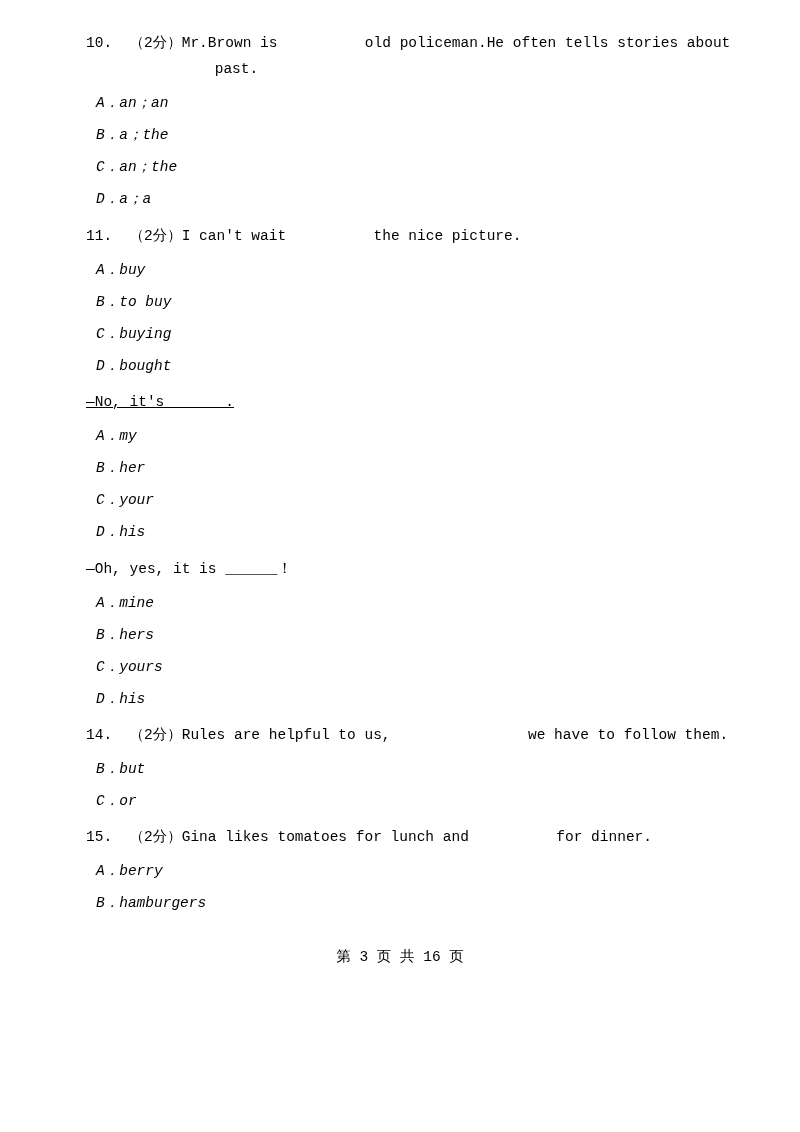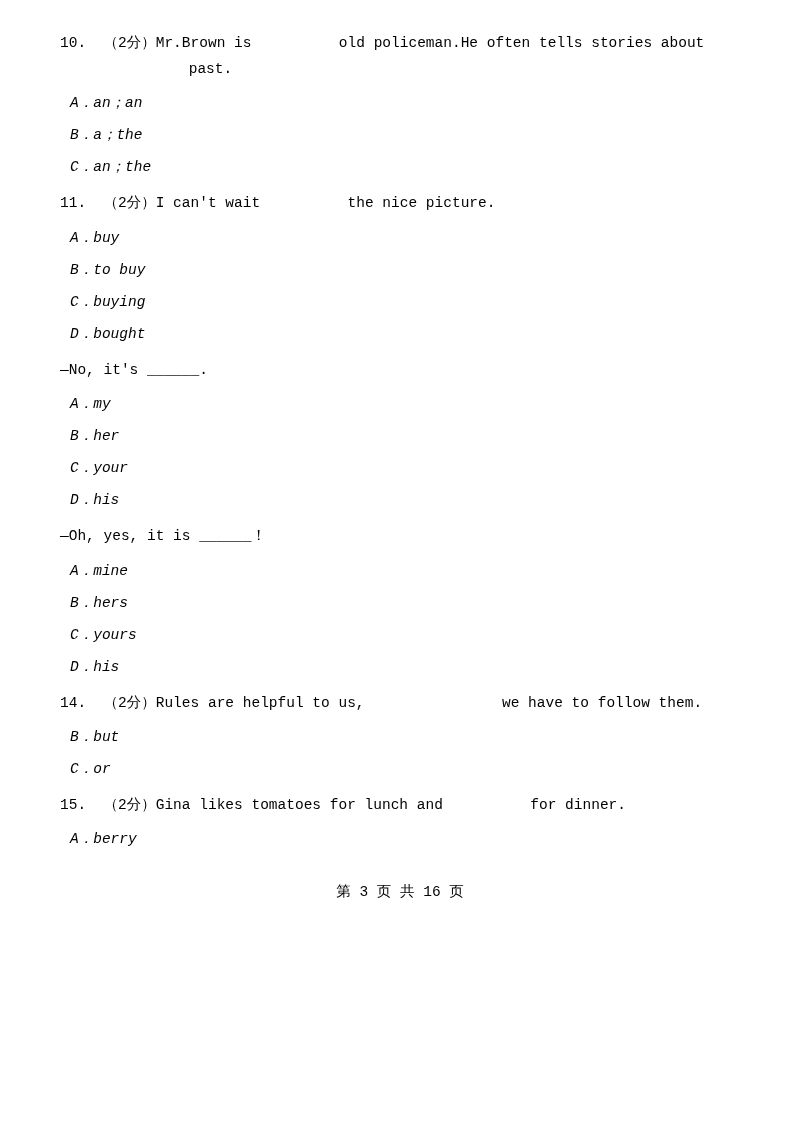--- a/index.html
+++ b/index.html
@@ -11,20 +11,21 @@
       width: 800px;
       min-height: 1132px;
       background: #ffffff;
       font-family: "SimSun", "宋体", serif;
       font-size: 15px;
       color: #000000;
       padding: 30px 60px 30px 60px;
     }
     .question-block {
       margin-bottom: 10px;
+      margin-left: 26px;
     }
     .question-text {
       margin-bottom: 8px;
       line-height: 1.8;
       font-family: "Courier New", Courier, monospace;
       font-size: 14.5px;
     }
     .option {
       margin-bottom: 6px;
       line-height: 1.8;
@@ -51,34 +52,35 @@
 </head>
 <body>
 
 <div class="question-block">
   <div class="question-text">
     <span>10.</span>&nbsp;&nbsp;<span>（2分）</span><span>Mr.Brown is <span class="gap"></span> old policeman.He often tells stories about <span class="gap-long"></span> past.</span>
   </div>
   <div class="option"><span>A．</span><span>an；an</span></div>
   <div class="option"><span>B．</span><span>a；the</span></div>
   <div class="option"><span>C．</span><span>an；the</span></div>
+  <div class="option"><span>D．</span><span>a；a</span></div>
 </div>
 
 <div class="question-block">
   <div class="question-text">
     <span>11.</span>&nbsp;&nbsp;<span>（2分）</span><span>I can't wait <span class="gap"></span> the nice picture.</span>
   </div>
   <div class="option"><span>A．</span><span>buy</span></div>
   <div class="option"><span>B．</span><span>to buy</span></div>
   <div class="option"><span>C．</span><span>buying</span></div>
   <div class="option"><span>D．</span><span>bought</span></div>
 </div>
 
 <div class="question-block">
-  <div class="question-text" style="padding-left:0px;">
+  <div class="question-text" style="padding-left:0px;text-decoration:underline;">
     <span>—No, it's ______.</span>
   </div>
   <div class="option"><span>A．</span><span>my</span></div>
   <div class="option"><span>B．</span><span>her</span></div>
   <div class="option"><span>C．</span><span>your</span></div>
   <div class="option"><span>D．</span><span>his</span></div>
 </div>
 
 <div class="question-block">
   <div class="question-text">
@@ -96,17 +98,18 @@
   </div>
   <div class="option"><span>B．</span><span>but</span></div>
   <div class="option"><span>C．</span><span>or</span></div>
 </div>
 
 <div class="question-block">
   <div class="question-text">
     <span>15.</span>&nbsp;&nbsp;<span>（2分）</span><span>Gina likes tomatoes for lunch and <span class="gap"></span> for dinner.</span>
   </div>
   <div class="option"><span>A．</span><span>berry</span></div>
+  <div class="option"><span>B．</span><span>hamburgers</span></div>
 </div>
 
 <div class="page-footer">
   <span>第 3 页 共 16 页</span>
 </div>
 
 </body></html>

